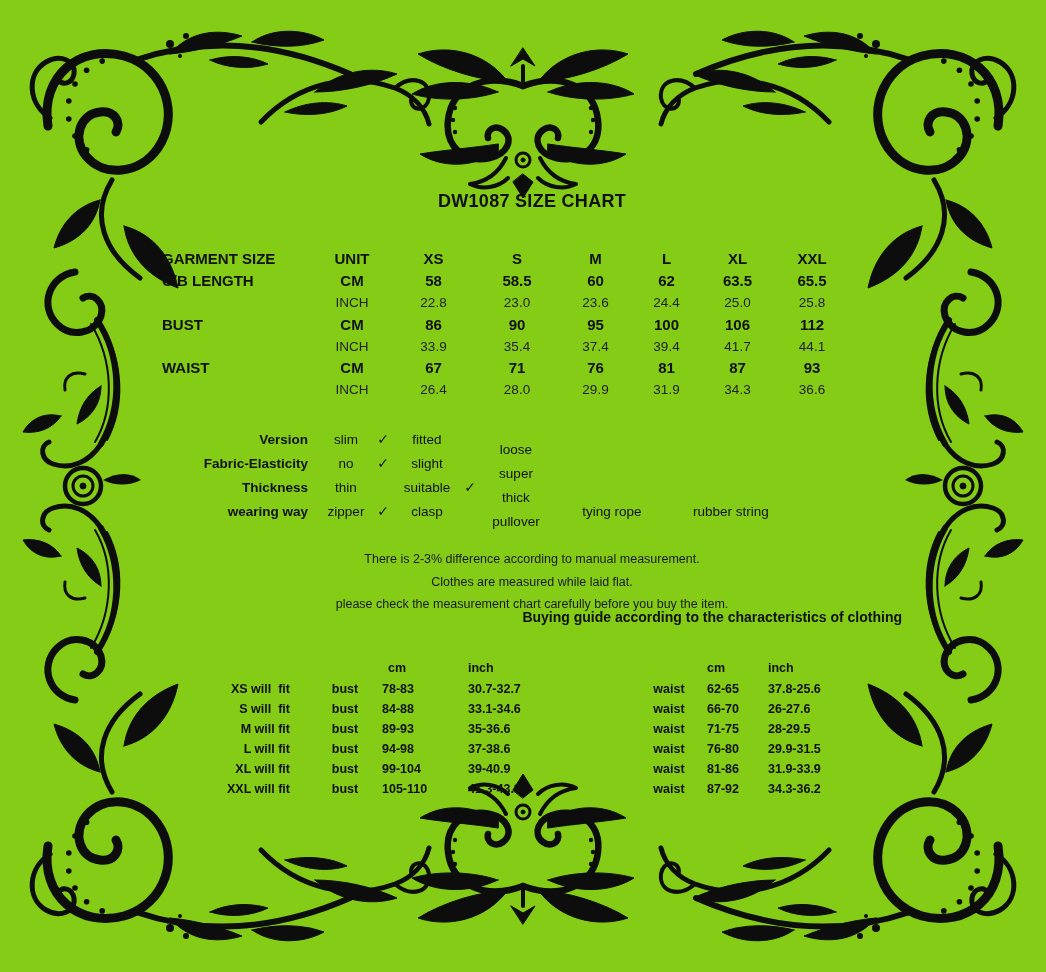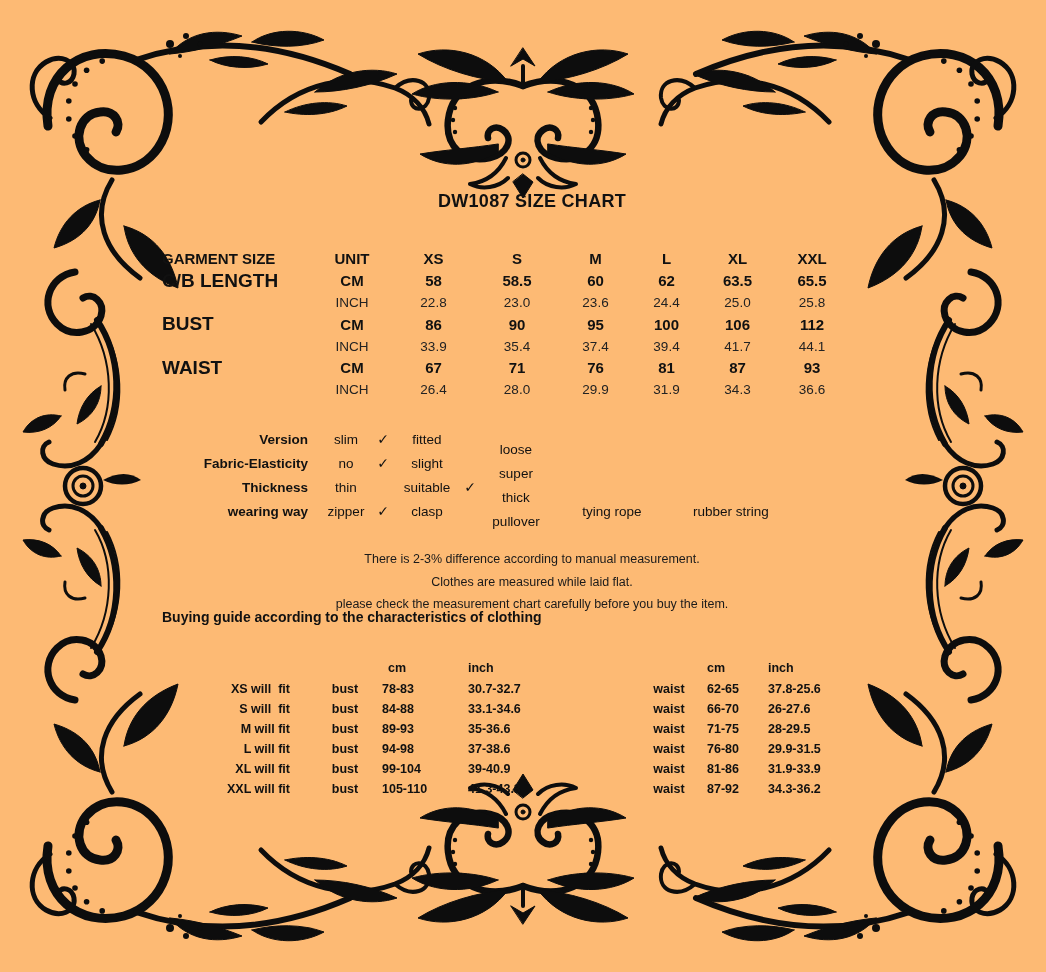--- a/index.html
+++ b/index.html
@@ -1,42 +1,42 @@
 <!DOCTYPE html>
 <html><head>
 <meta charset="utf-8">
 <style>
   html,body{margin:0;padding:0;background:#888;}
-  .page{position:relative;width:1046px;height:972px;background:#fdba74;overflow:hidden;
+  .page{position:relative;width:1046px;height:972px;background:#84cc16;overflow:hidden;
         font-family:"Liberation Sans","DejaVu Sans",sans-serif;color:#111;margin:0 auto;}
   .ornaments{position:absolute;inset:0;pointer-events:none;}
   .abs{position:absolute;}
   
   #title{left:162px;width:740px;top:191px;text-align:center;font-size:18px;font-weight:bold;letter-spacing:.3px;}
   #subtitle{left:162px;width:740px;top:220px;text-align:center;font-size:13.5px;font-weight:bold;}
   
   #sizeTable{left:162px;top:248px;width:688px;}
   .srow{display:grid;grid-template-columns:150px 80px 83px 84px 73px 69px 73px 76px;height:21.8px;align-items:center;}
   .srow .c{text-align:center;font-size:13.5px;}
   .srow .c.first{text-align:left;}
   .srow.hdr .c,.srow.cm .c{font-weight:bold;font-size:15px;}
   .srow.inch .c{font-weight:normal;color:#222;}
-  .srow.cm .c.first{font-size:19px;}
+  .srow.cm .c.first{font-size:15px;}
   
   #features{left:162px;top:429px;width:760px;}
   .frow{position:relative;height:24px;}
   .frow .flabel{position:absolute;left:0;width:146px;text-align:right;font-weight:bold;font-size:13.5px;top:3px;}
   .fopt{position:absolute;width:120px;text-align:center;font-size:13.5px;top:3px;}
   .fopt.col0{left:124px;} .fopt.col1{left:205px;} .fopt.col2{left:294px;margin-top:10px;}
   .fopt.col3{left:390px;} .fopt.col4{left:509px;}
   .fcheck{position:absolute;width:28px;text-align:center;font-size:14px;top:2px;}
   
   #notes{left:162px;top:548px;width:740px;text-align:center;font-size:12.5px;color:#1a1a1a;}
   #notes div{line-height:22.5px;}
-  #guideHeading{left:162px;top:609px;width:740px;text-align:left;font-size:14px;font-weight:bold;}
+  #guideHeading{left:162px;top:609px;width:740px;text-align:right;font-size:14px;font-weight:bold;}
   
   #fitTable{left:162px;top:657px;width:740px;font-size:12.5px;font-weight:bold;}
   .grow{display:grid;grid-template-columns:128px 26px 58px 86px 110px 69px 60px 61px 142px;height:20px;align-items:center;}
   .grow.ghdr{height:22px;}
   .g-size{text-align:right;white-space:pre;}
   .g-bust,.g-waist{text-align:center;}
   .g-cm,.g-inch,.g-wcm,.g-winch{text-align:left;padding-left:8px;}
   .ghdr .g-cm{padding-left:14px;}
   svg.frame{position:absolute;left:0;top:0;}
 </style>

